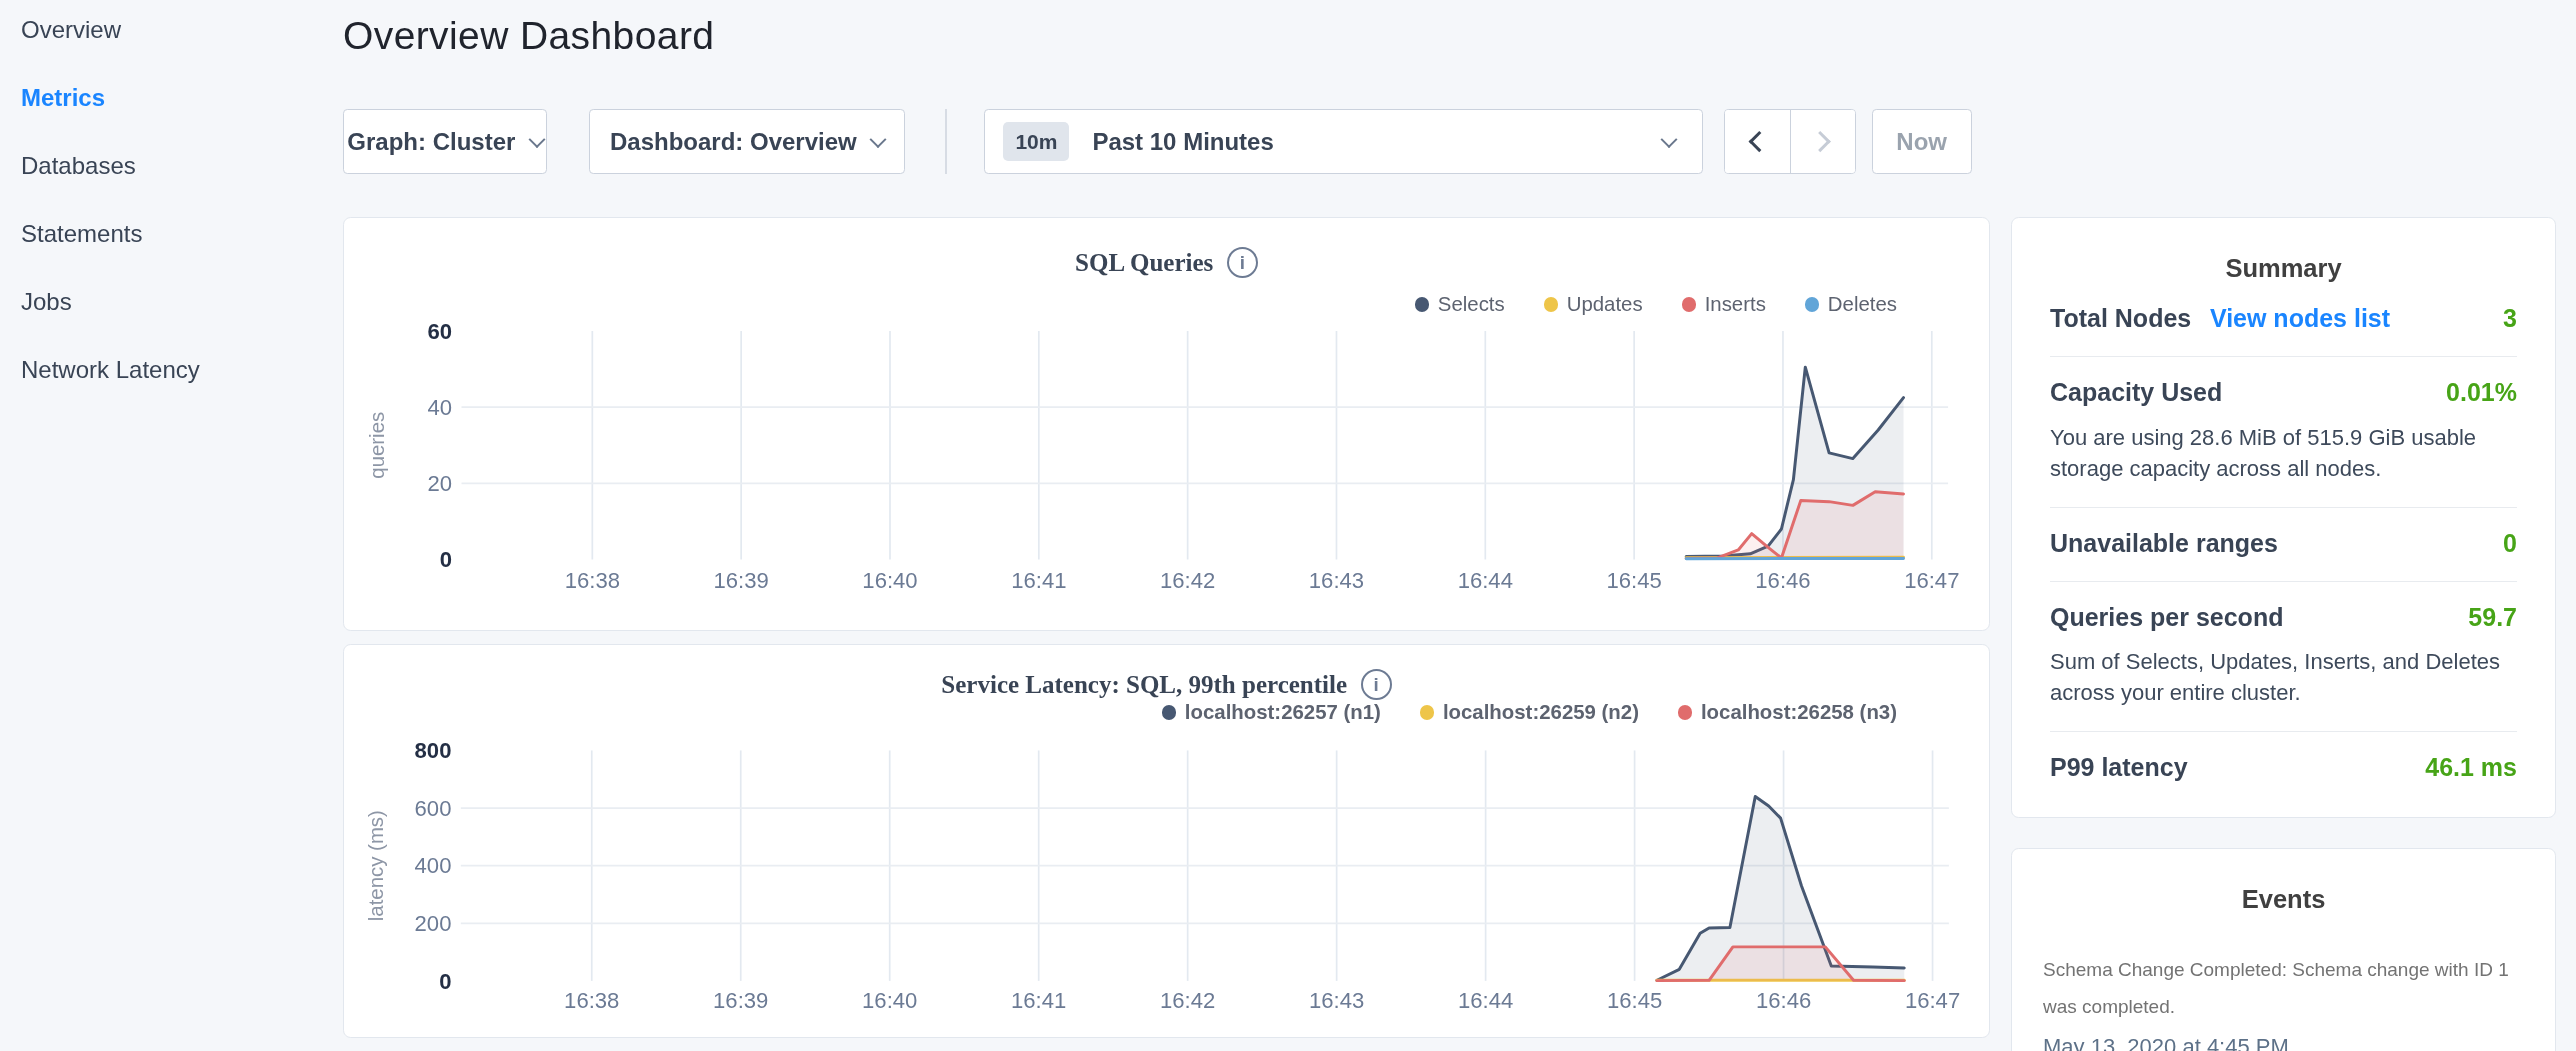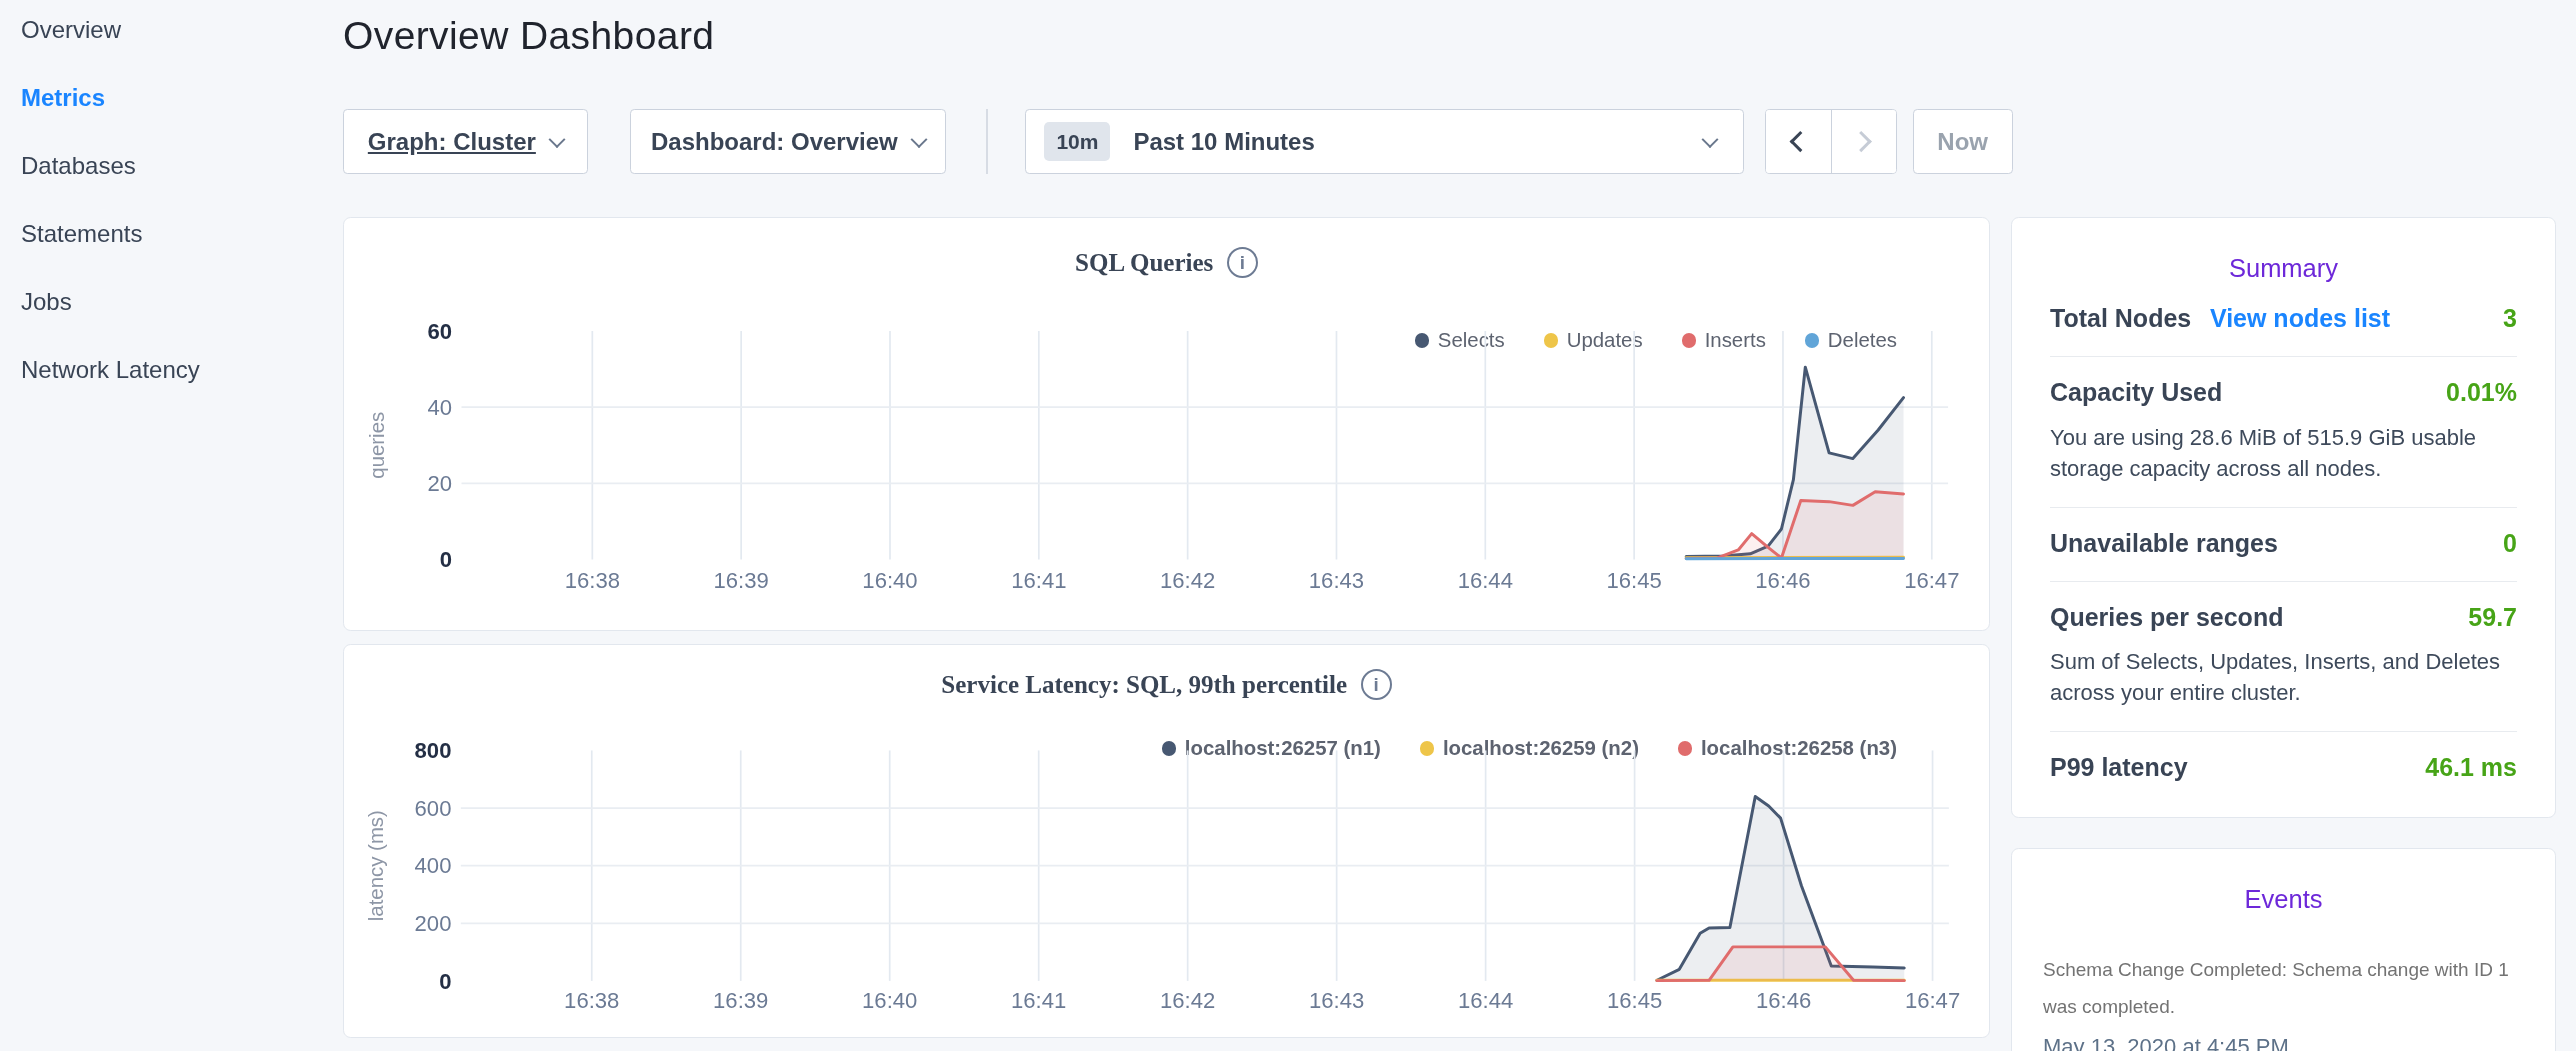--- a/index.html
+++ b/index.html
@@ -12,21 +12,21 @@
     color:#394455;
   }
   
   .sidebar { position:absolute; left:0; top:0; width:343px; height:1051px; padding:12px 0 0 21px; }
   .nav-item { height:36px; line-height:36px; margin-bottom:32px; font-size:24px; color:#394455; cursor:pointer; }
   .nav-item.active { color:#1a85ff; font-weight:700; }
   
   .page-title { position:absolute; left:343px; top:13.6px; font-size:39px; font-weight:500; color:#20242d; letter-spacing:0.4px; }
   .controls { position:absolute; left:343px; top:109px; height:65px; display:flex; align-items:stretch; }
   .ctrl-box { background:#fff; border:0.9px solid #cbd2dd; border-radius:4.3px; display:flex; align-items:center; justify-content:center; font-size:24px; font-weight:700; color:#394455; cursor:pointer; }
-  .dd-graph { width:245px;text-decoration:underline; }
+  .dd-graph { width:204px; }
   .dd-dashboard { width:316px; margin-left:42px; }
   .chev { display:inline-block; width:12px; height:12px; border-right:2.6px solid #69778c; border-bottom:2.6px solid #69778c; transform:rotate(45deg) translate(-1.7px,-1.7px); margin-left:15.3px; }
   .vdivider { width:1.7px; background:#d7dce4; margin-left:40px; }
   .time-select { width:719px; margin-left:37px; justify-content:flex-start; position:relative; }
   .time-badge { display:inline-block; background:#e0e5ec; border-radius:5.1px; padding:7.7px 12px; font-size:21px; font-weight:700; color:#394455; margin-left:18.7px;text-align:center; }
   .time-label { margin-left:23px; font-size:24px; font-weight:700; }
   .time-select .chev { position:absolute; right:27px; top:26px; }
   .pager { display:flex; margin-left:21px; background:#fff; border:0.9px solid #cbd2dd; border-radius:4.3px; overflow:hidden; }
   .pager-btn { width:65px; border:none; background:#fff; display:flex; align-items:center; justify-content:center; cursor:pointer; }
   .pager-btn + .pager-btn { border-left:0.9px solid #cbd2dd; }
@@ -39,33 +39,33 @@
   .chart-panel-2 { left:343px; top:644px; width:1647px; height:394px; }
   .summary-panel { left:2011px; top:217px; width:545px; height:601px; padding:0 38px; }
   .events-panel  { left:2011px; top:848px; width:545px; height:357px; padding:0 31px; }
   
   .chart-title-row { position:absolute; left:0; right:0; top:29px; display:flex; align-items:center; justify-content:center; }
   .chart-title { font-size:25px; font-weight:700; color:#394455;font-family:Liberation Serif, serif; }
   .info-icon { width:31px; height:31px; border:2.1px solid #6d7b93; border-radius:50%; color:#6d7b93; font-size:18.7px; font-weight:700; display:inline-flex; align-items:center; justify-content:center; margin-left:13.6px; cursor:pointer; font-style:normal; }
   .legend { position:absolute; right:92px; display:flex; align-items:center; }
   .legend-1 { top:75px; }
   .legend-2 { top:56px;font-weight:bold; }
-  .legend-item { display:flex; align-items:center; margin-left:39px; cursor:pointer;margin-top:36px; }
+  .legend-item { display:flex; align-items:center; margin-left:39px; cursor:pointer; }
   .legend-item .dot { width:14.5px; height:14.5px; border-radius:50%; margin-right:8.5px; }
   .legend-item .lbl { font-size:20.4px; color:#5d6370; }
   .chart-svg { position:absolute; left:0; top:0; }
   svg text { font-family:"Liberation Sans", sans-serif; }
   .vgrid { stroke:#e3e9f0; stroke-width:2; }
   .hgrid { stroke:#e9edf2; stroke-width:2; }
   .xtick { fill:#6b7a94; font-size:26px; text-anchor:middle; }
   .ytick { fill:#6b7a94; font-size:26px; text-anchor:end; }
   .ytick-bold { fill:#242f45; font-size:26px; font-weight:700; text-anchor:end; }
   .yunit { fill:#8d96a6; font-size:24px; text-anchor:middle; }
   
-  .side-title { text-align:center; font-size:25.5px; font-weight:400; color:#6d28d9; padding-top:36px; }
+  .side-title { text-align:center; font-size:25.5px; font-weight:700; color:#404040; padding-top:36px; }
   .srow { padding:21px 0 23px 0; border-bottom:1.7px solid #e8ebef; }
   .srow:first-of-type { margin-top:18.7px; }
   .srow:last-of-type { border-bottom:none; }
   .srow-line { display:flex; align-items:baseline; }
   .srow-label { font-size:25px; font-weight:700; color:#394455; }
   .srow-link { font-size:25px; font-weight:700; color:#1a85ff; margin-left:18.7px; cursor:pointer; }
   .srow-value { font-size:25px; font-weight:700; color:#47a417; margin-left:auto; }
   .srow-desc { margin-top:14.5px; font-size:22px; line-height:31px; color:#3e4a5b; }
   
   .event-text { margin-top:37px; font-size:19px; line-height:37px; color:#737373; }

